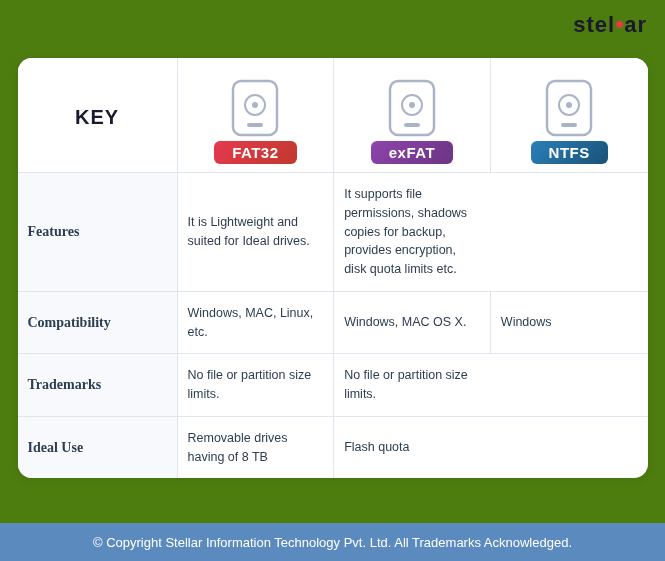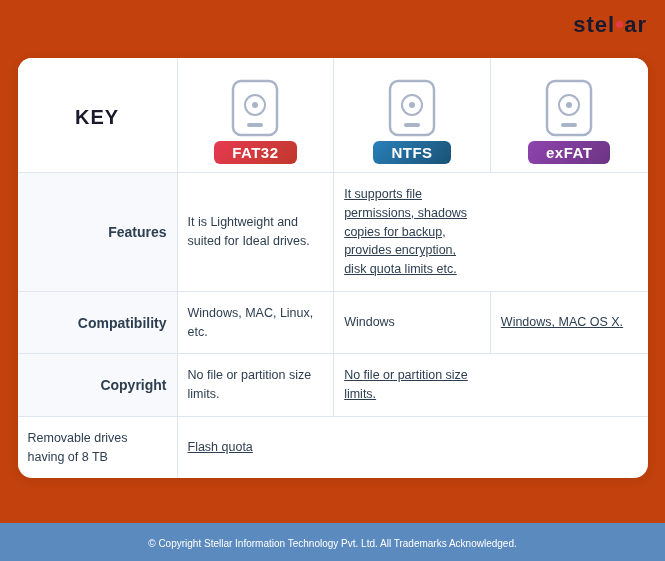--- a/index.html
+++ b/index.html
@@ -6,21 +6,21 @@
     body {
       width: 665px;
       height: 561px;
       font-family: Arial, sans-serif;
       background: #f0f4f8;
       overflow: hidden;
     }
     .page-wrapper {
       width: 665px;
       height: 561px;
-      background: #c2410c;
+      background: #4d7c0f;
       position: relative;
       display: flex;
       flex-direction: column;
       align-items: center;
     }
     
     .logo-area {
       position: absolute;
       top: 12px;
       right: 18px;
@@ -121,54 +121,55 @@
     
     .data-row {
       display: grid;
       grid-template-columns: 160px 1fr 1fr 1fr;
       border-bottom: 1.5px solid #e0e6ef;
     }
     .data-row:last-child { border-bottom: none; }
     .row-label-cell {
       display: flex;
       align-items: center;
-      justify-content: flex-end;
+      justify-content: flex-start;
       padding: 14px 10px;
       border-right: 1.5px solid #e0e6ef;
       background: #f7f9fc;
+      font-family: Liberation Serif, serif;
     }
     .row-label {
       font-size: 14px;
       font-weight: 700;
       color: #2c3e50;
       text-align: center;
     }
     .data-cell {
       padding: 12px 10px;
       border-right: 1.5px solid #e0e6ef;
       font-size: 12.5px;
       color: #2c3e50;
       line-height: 1.5;
       display: flex;
       align-items: center;
     }
-    .data-cell:last-child { border-right: none; text-decoration: underline; }
+    .data-cell:last-child { border-right: none; }
 
     
     .footer {
       width: 665px;
       background: #5b8abf;
       padding: 10px 20px;
       text-align: center;
       position: absolute;
       bottom: 0;
       left: 0;
     }
     .footer-text {
-      font-size: 10px;
+      font-size: 13px;
       color: #fff;
     }
   </style>
 </head>
 <body>
 
 <div class="page-wrapper">
 
   <div class="watermark">FILE SYSTEM</div>
 
@@ -193,58 +194,61 @@
         <span class="fs-badge fat32-badge">FAT32</span>
       </div>
 
       <div class="fs-header-cell">
         <svg class="drive-icon" viewBox="0 0 52 58">
           <rect x="4" y="2" width="44" height="54" rx="8" ry="8" fill="none" stroke="#aab4c8" stroke-width="2.5"></rect>
           <circle cx="26" cy="26" r="10" fill="none" stroke="#aab4c8" stroke-width="2"></circle>
           <circle cx="26" cy="26" r="3" fill="#aab4c8"></circle>
           <rect x="18" y="44" width="16" height="4" rx="2" fill="#aab4c8"></rect>
         </svg>
-        <span class="fs-badge ntfs-badge">NTFS</span>
+        <span class="fs-badge exfat-badge">exFAT</span>
       </div>
 
       <div class="fs-header-cell">
         <svg class="drive-icon" viewBox="0 0 52 58">
           <rect x="4" y="2" width="44" height="54" rx="8" ry="8" fill="none" stroke="#aab4c8" stroke-width="2.5"></rect>
           <circle cx="26" cy="26" r="10" fill="none" stroke="#aab4c8" stroke-width="2"></circle>
           <circle cx="26" cy="26" r="3" fill="#aab4c8"></circle>
           <rect x="18" y="44" width="16" height="4" rx="2" fill="#aab4c8"></rect>
         </svg>
-        <span class="fs-badge exfat-badge">exFAT</span>
+        <span class="fs-badge ntfs-badge">NTFS</span>
       </div>
     </div>
 
     <div id="table-body">
         <div class="data-row">
           <div class="row-label-cell">
             <span class="row-label">Features</span>
           </div>
           <div class="data-cell">It is Lightweight and suited for Ideal drives.</div>
           <div class="data-cell">It supports file permissions, shadows copies for backup, provides encryption, disk quota limits etc.</div>
         </div>
         <div class="data-row">
           <div class="row-label-cell">
             <span class="row-label">Compatibility</span>
           </div>
           <div class="data-cell">Windows, MAC, Linux, etc.</div>
+          <div class="data-cell">Windows, MAC OS X.</div>
           <div class="data-cell">Windows</div>
-          <div class="data-cell">Windows, MAC OS X.</div>
-        </div>
-        <div class="data-row">
-          <div class="row-label-cell">
-            <span class="row-label">Copyright</span>
+        </div>
+        <div class="data-row">
+          <div class="row-label-cell">
+            <span class="row-label">Trademarks</span>
           </div>
           <div class="data-cell">No file or partition size limits.</div>
           <div class="data-cell">No file or partition size limits.</div>
         </div>
         <div class="data-row">
+          <div class="row-label-cell">
+            <span class="row-label">Ideal Use</span>
+          </div>
           <div class="data-cell">Removable drives having of 8 TB</div>
           <div class="data-cell">Flash quota</div>
         </div>
       </div>
   </div>
 
   <div class="footer">
     <span class="footer-text">© Copyright Stellar Information Technology Pvt. Ltd. All Trademarks Acknowledged.</span>
   </div>
 </div>

